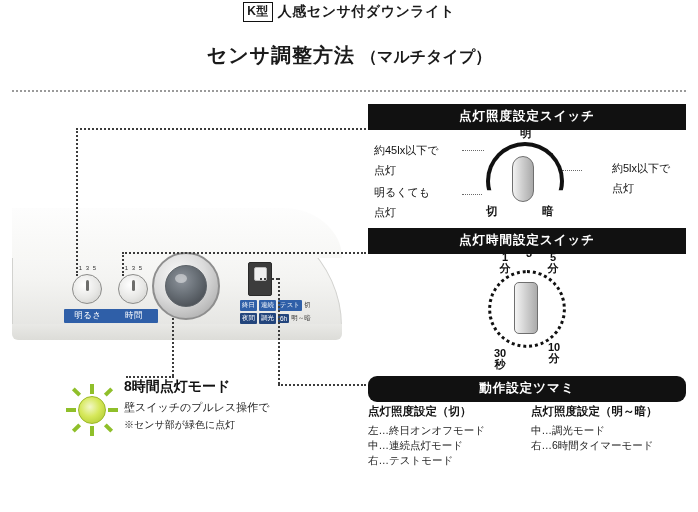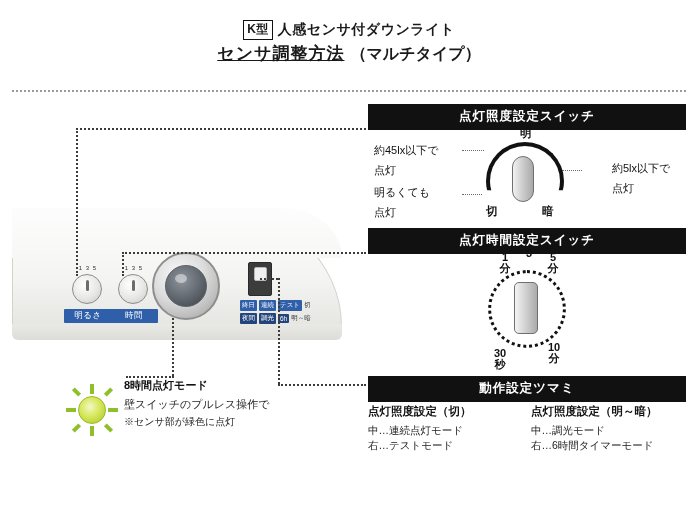--- a/index.html
+++ b/index.html
@@ -11,38 +11,38 @@
     color: #1a1a1a;
     position: relative;
     overflow: hidden;
   }
 
   
   #header {
     position: absolute; left:0; top:0; width:698px; height:88px;
   }
   #header-line1 {
-    position:absolute; left:0; top:20px; width:698px;
+    position:absolute; left:0; top:2px; width:698px;
     text-align:center;
     font-size:14px; font-weight:bold; letter-spacing:0.5px;
   }
   .kgata {
     display:inline-block;
     border:1.5px solid #111;
     padding:0 3px 1px 3px;
     font-size:12px; font-weight:bold;
     vertical-align:1px;
     margin-right:5px;
   }
   #header-line2 {
     position:absolute; left:0; top:42px; width:698px;
     text-align:center;
   }
   #title-main {
-    font-size:17px; font-weight:bold; letter-spacing:1px;text-decoration:underline;
+    font-size:20px; font-weight:bold; letter-spacing:1px;
   }
   #title-sub {
     font-size:16px; font-weight:bold; margin-left:6px;
   }
   #header-rule {
     position:absolute; left:12px; top:90px; width:674px;
     border-top:2px dotted #9a9a9a;
   }
 
   
@@ -138,21 +138,21 @@
   
   .panel-head {
     position:absolute;
     background:#111111; color:#ffffff;
     font-size:12.5px; font-weight:bold;
     text-align:center; letter-spacing:1px;
     padding:4px 0 5px 0;
   }
   #panel1-head { left:368px; top:104px; width:318px; }
   #panel2-head { left:368px; top:228px; width:318px; }
-  #panel3-head { left:368px; top:376px; width:318px; }
+  #panel3-head { left:368px; top:376px; width:318px;border-radius:9px; }
 
   
   #bright-dial-wrap { position:absolute; left:480px; top:138px; width:92px; height:82px; }
   #bright-arc {
     position:absolute; left:6px; top:4px; width:78px; height:78px;
     border-radius:50%;
     border:4px solid #111;
     border-bottom-color:transparent;
     clip-path: inset(0 0 38% 0);
   }
@@ -190,21 +190,21 @@
   
   #panel3-body { position:absolute; left:368px; top:404px; width:320px; }
   .p3-col { position:absolute; top:0; width:155px; }
   #p3-col-left { left:0; }
   #p3-col-right { left:163px; }
   .p3-title { font-size:11.5px; font-weight:bold; color:#111; margin-bottom:4px; }
   .p3-line { font-size:10.5px; color:#222; line-height:15px; }
 
   
   #note-block { position:absolute; left:124px; top:378px; width:230px; }
-  #note-title { font-size:11px; font-weight:bold; color:#111; margin-bottom:3px; }
+  #note-title { font-size:14px; font-weight:bold; color:#111; margin-bottom:3px; }
   .note-line { font-size:11px; color:#222; line-height:16px; }
   #note-small { font-size:10px; color:#222; margin-top:3px; }
 
   #glow-icon { position:absolute; left:66px; top:384px; width:52px; height:52px; }
   #glow-core {
     position:absolute; left:12px; top:12px; width:28px; height:28px; border-radius:50%;
     background: radial-gradient(circle at 42% 38%, #f2f7c8 0%, #d6e85a 45%, #a8c42a 100%);
     border:1px solid #9bb827;
   }
   .ray { position:absolute; background:#8fbf2a; }
@@ -317,20 +317,21 @@
 秒</span>
   <span class="tcap" id="tcap-10" style="white-space:pre-line;">10
 分</span>
 </div>
 
 <div class="panel-head" id="panel3-head">動作設定ツマミ</div>
 
 <div id="panel3-body">
   <div class="p3-col" id="p3-col-left">
     <div class="p3-title">点灯照度設定（切）</div>
+    <div class="p3-line">左…終日オンオフモード</div>
     <div class="p3-line">中…連続点灯モード</div>
     <div class="p3-line">右…テストモード</div>
   </div>
   <div class="p3-col" id="p3-col-right">
     <div class="p3-title">点灯照度設定（明～暗）</div>
     <div class="p3-line">中…調光モード</div>
     <div class="p3-line">右…6時間タイマーモード</div>
   </div>
 </div>
 

